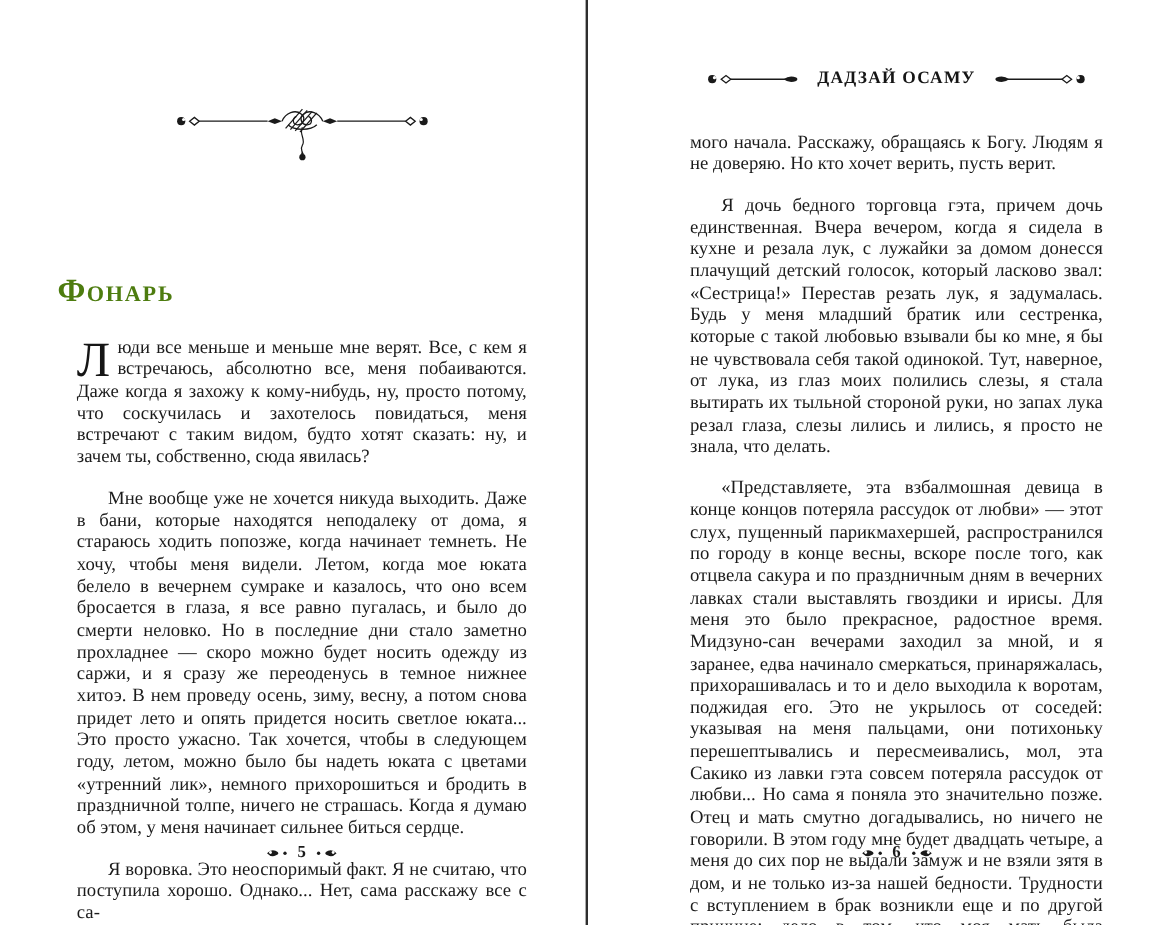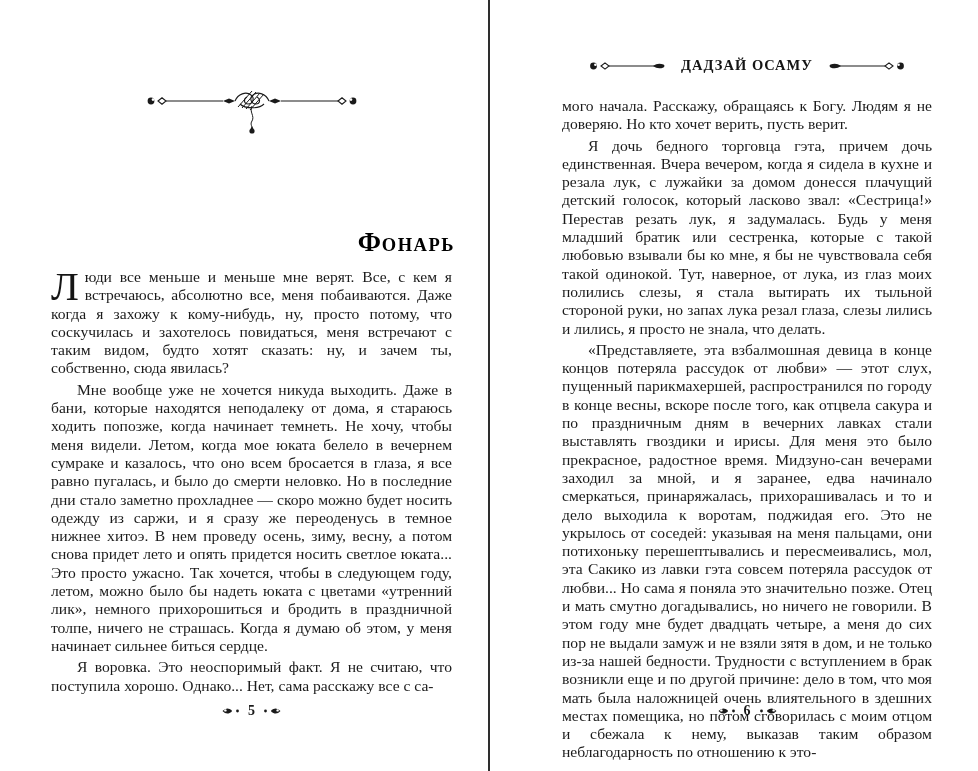--- a/index.html
+++ b/index.html
@@ -6,31 +6,31 @@
   body{
     width:978px;height:771px;overflow:hidden;background:#ffffff;position:relative;
     font-family:"Liberation Serif","DejaVu Serif",serif;color:#1b1b1b;
   }
   .divider{position:absolute;left:488px;top:0;width:2px;height:771px;background:#2e2e2e;}
   .page{position:absolute;top:0;height:694px;}
   .page-left{left:48px;width:407px;}
   .page-right{left:559px;width:376px;}
 
   .ornament{position:absolute;top:90px;left:0;width:100%;text-align:center;}
-  .chapter-title{position:absolute;top:222px;left:0;width:100%;text-align:right;margin:0;font-weight:bold;color:#000000;}
+  .chapter-title{position:absolute;top:222px;left:0;width:100%;text-align:left;margin:0;font-weight:bold;color:#4d7c0f;}
   .t-init{font-size:27px;letter-spacing:1px;}
   .t-rest{font-size:18.5px;letter-spacing:1.5px;}
 
   .running-head{position:absolute;top:57px;left:0;width:100%;display:flex;justify-content:center;align-items:center;gap:12px;}
   .rh-text{font-size:14.5px;font-weight:bold;letter-spacing:1px;color:#151515;white-space:nowrap;}
 
   .body-text{position:absolute;left:0;right:0;font-size:15.6px;line-height:18.3px;text-align:justify;}
   .body-left{top:265px;}
   .body-right{top:94px;}
-  .para{margin:3px;}
+  .para{margin:16px;}
   .indent{text-indent:26px;}
   .dropcap{float:left;font-size:41px;line-height:34px;margin:1px 6px 0 0;color:#151515;}
 
   .footer{position:absolute;top:704px;left:0;width:100%;display:flex;justify-content:center;align-items:center;gap:7px;}
   .pnum{font-size:14px;font-weight:bold;line-height:1;}
   .flip{transform:scaleX(-1);}
   svg{display:inline-block;vertical-align:middle;}
 </style>
 </head>
 <body>

